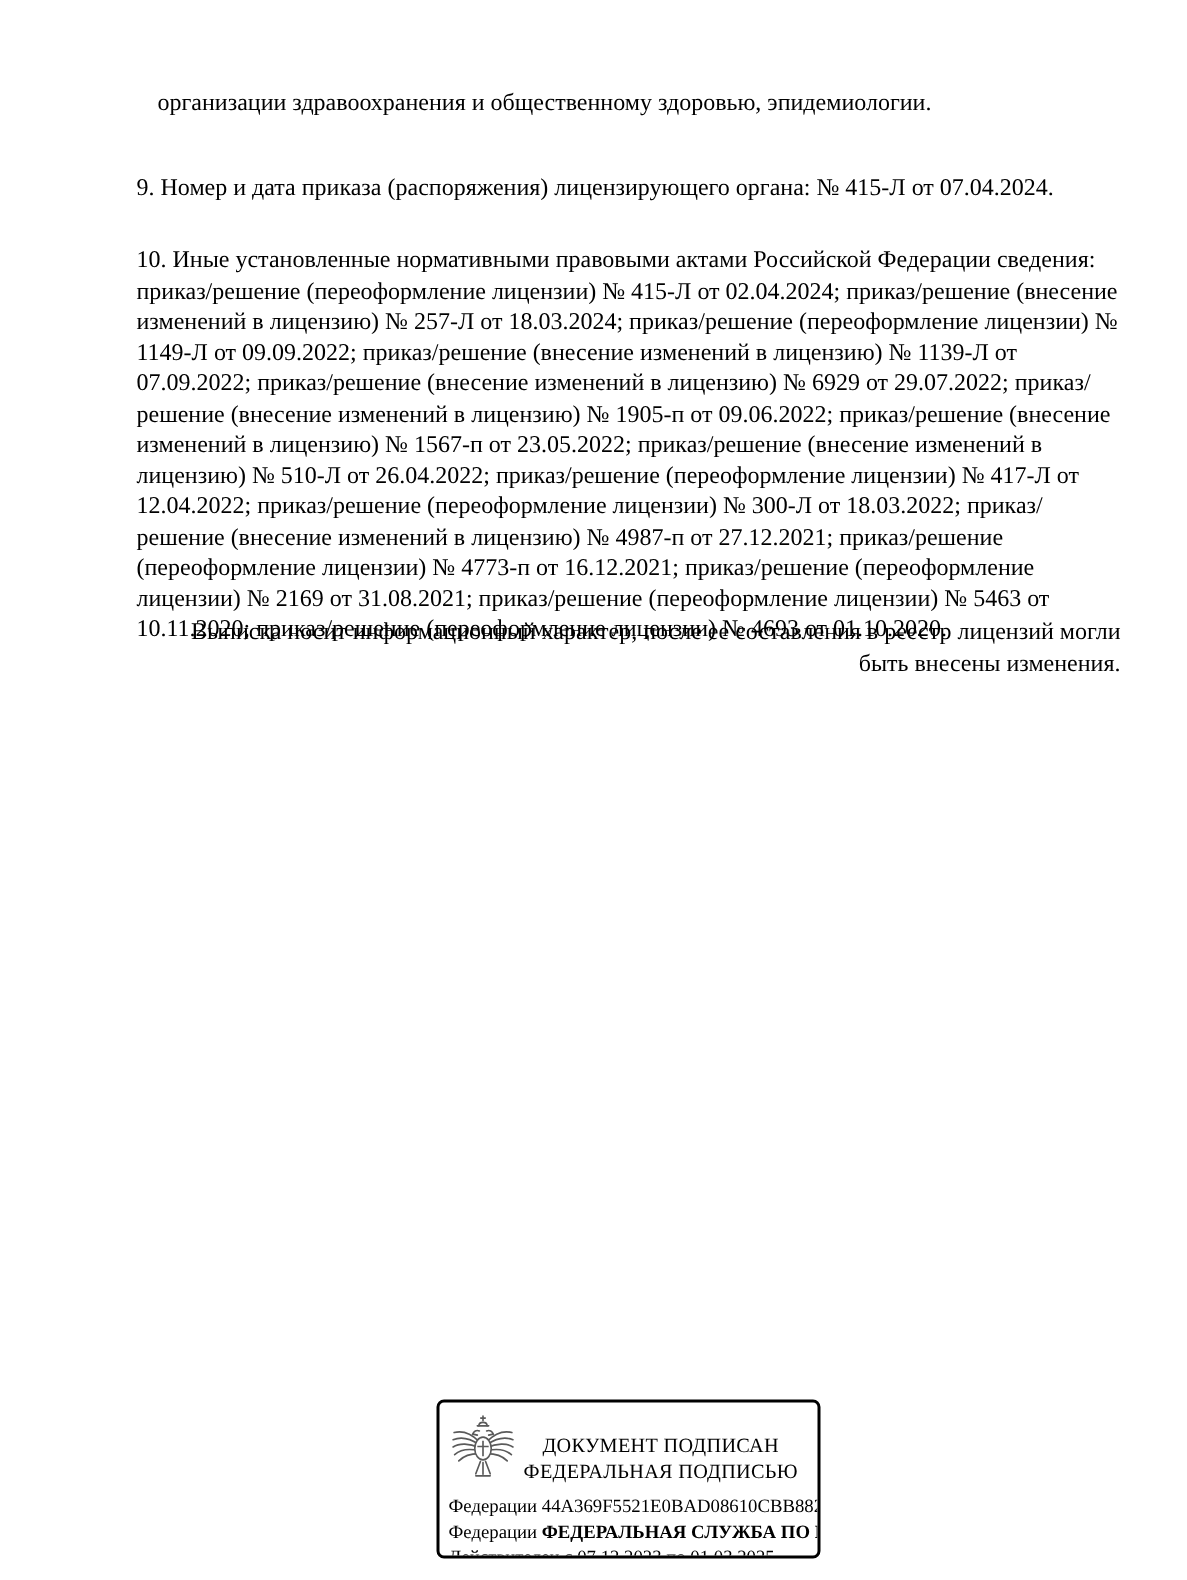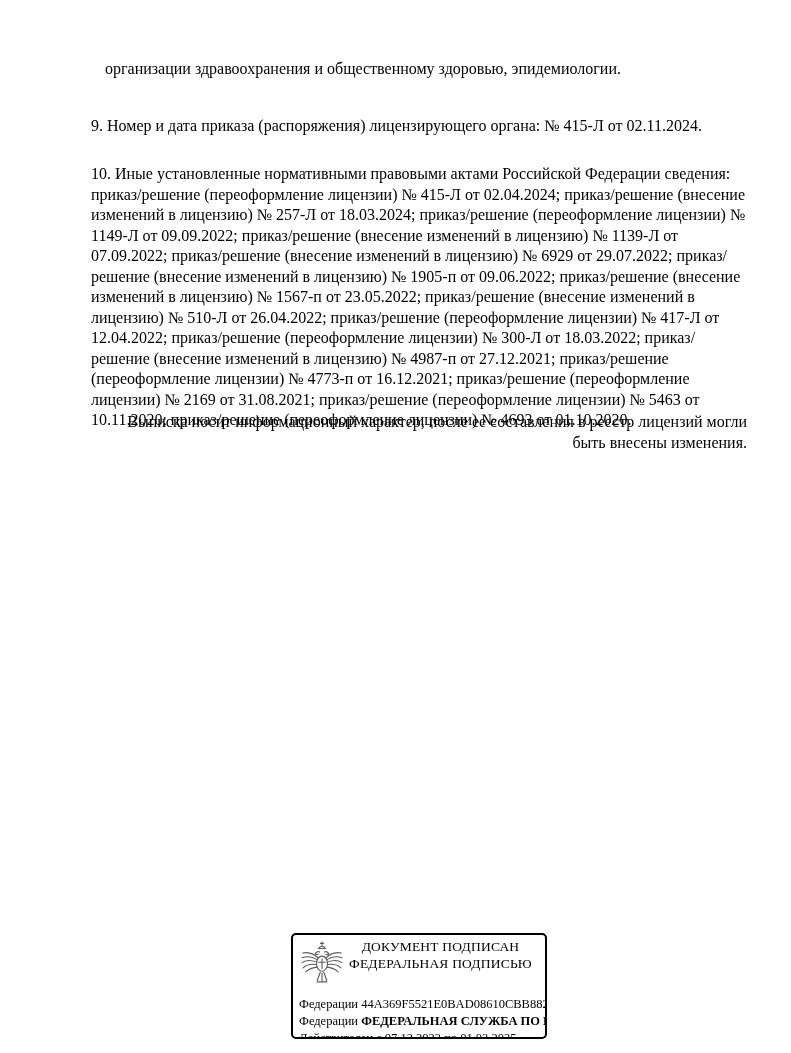--- a/index.html
+++ b/index.html
@@ -54,21 +54,21 @@
     height: 98px;
     border: 2px solid #000000;
     border-radius: 5px;
     background: #ffffff;
     padding: 4px 0 0 0;
     box-sizing: content-box;
     overflow: hidden;
   }
   .stamp-header {
     display: flex;
-    align-items: flex-start;
+    align-items: flex-end;
     height: 50px;
     margin: 0 6px 0 7px;
   }
   .stamp-emblem {
     flex: 0 0 auto;
     width: 44px;
     height: 48px;
   }
   .stamp-title {
     flex: 1 1 auto;
@@ -94,21 +94,21 @@
 </style>
 </head>
 <body>
 
 <div class="page">
 
   <div class="doc-text continuation">
     <div>организации здравоохранения и общественному здоровью, эпидемиологии.</div>
   </div>
 
-  <div class="doc-text para9">9. Номер и дата приказа (распоряжения) лицензирующего органа: № 415-Л от 02.11.2024.</div>
+  <div class="doc-text para9">9. Номер и дата приказа (распоряжения) лицензирующего органа: № 415-Л от 07.04.2024.</div>
 
   <div class="doc-text para10">10. Иные установленные нормативными правовыми актами Российской Федерации сведения: приказ/решение (переоформление лицензии) № 415-Л от 02.04.2024; приказ/решение (внесение изменений в лицензию) № 257-Л от 18.03.2024; приказ/решение (переоформление лицензии) № 1149-Л от 09.09.2022; приказ/решение (внесение изменений в лицензию) № 1139-Л от 07.09.2022; приказ/решение (внесение изменений в лицензию) № 6929 от 29.07.2022; приказ/решение (внесение изменений в лицензию) № 1905-п от 09.06.2022; приказ/решение (внесение изменений в лицензию) № 1567-п от 23.05.2022; приказ/решение (внесение изменений в лицензию) № 510-Л от 26.04.2022; приказ/решение (переоформление лицензии) № 417-Л от 12.04.2022; приказ/решение (переоформление лицензии) № 300-Л от 18.03.2022; приказ/решение (внесение изменений в лицензию) № 4987-п от 27.12.2021; приказ/решение (переоформление лицензии) № 4773-п от 16.12.2021; приказ/решение (переоформление лицензии) № 2169 от 31.08.2021; приказ/решение (переоформление лицензии) № 5463 от 10.11.2020; приказ/решение (переоформление лицензии) № 4693 от 01.10.2020.</div>
 
   <div class="doc-text disclaimer">Выписка носит информационный характер, после ее составления в реестр лицензий могли быть внесены изменения.</div>
 
   <div class="stamp">
     <div class="stamp-header">
       <svg class="stamp-emblem" viewBox="0 0 64 64" xmlns="http://www.w3.org/2000/svg" aria-hidden="true">
         <g stroke="#5a5a5a" fill="none" stroke-width="1.6" stroke-linecap="round">
 

